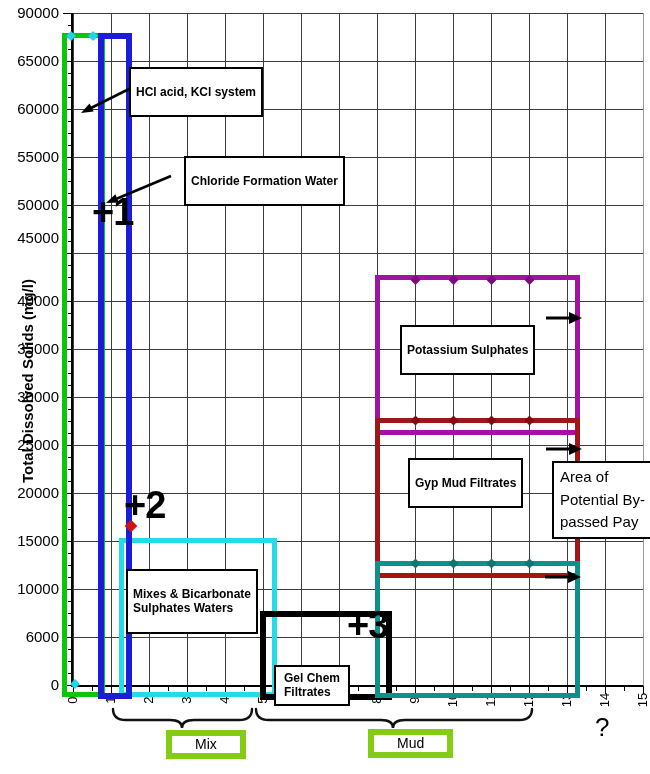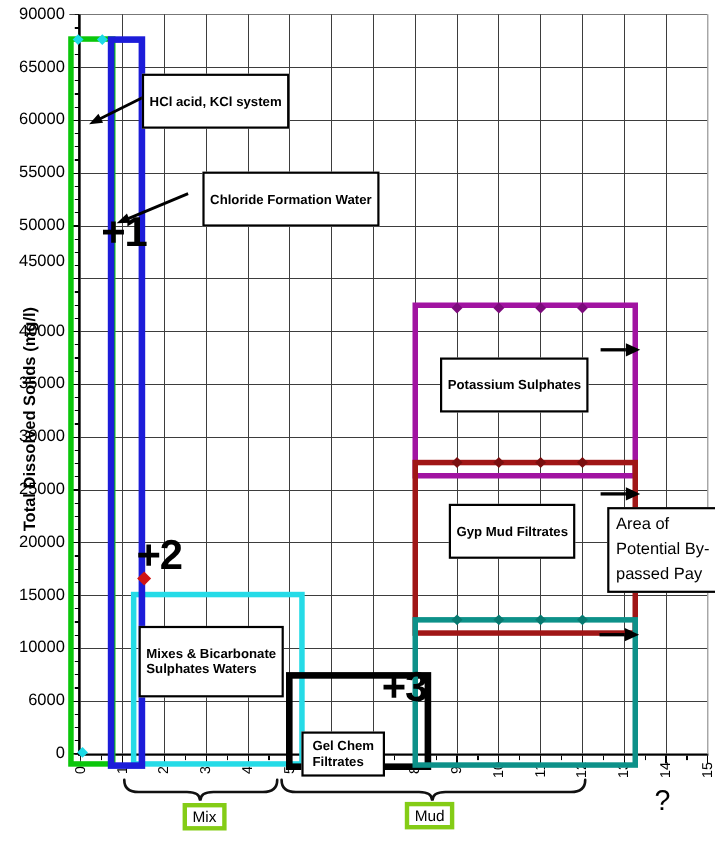--- a/index.html
+++ b/index.html
@@ -52,22 +52,22 @@
 
   .area-note{position:absolute;left:552px;top:461px;background:#fff;border:2px solid #000;
              font-size:15px;line-height:1.5;padding:3px 6px;z-index:9;white-space:nowrap;}
 
   .plus{position:absolute;font-weight:bold;font-size:38px;line-height:1;
         letter-spacing:-1px;z-index:8;}
   .p1{left:92px;top:193px;}
   .p2{left:124px;top:486px;}
   .p3{left:347px;top:606px;}
 
-  .axisbox{position:absolute;border:4px solid #84cc16;background:#fff;font-size:14px;
-           padding:0 5px;line-height:17px;z-index:5;}
+  .axisbox{position:absolute;border:6px solid #84cc16;background:#fff;font-size:14px;
+           padding:0 23px;line-height:17px;z-index:5;}
   .b-mix{left:166px;top:730px;}
   .b-mud{left:368px;top:729px;}
 
   .question{position:absolute;left:595px;top:712px;font-size:26px;z-index:3;}
 
   .overlay{position:absolute;left:0;top:0;z-index:6;pointer-events:none;}
 </style>
 </head>
 <body>
 

